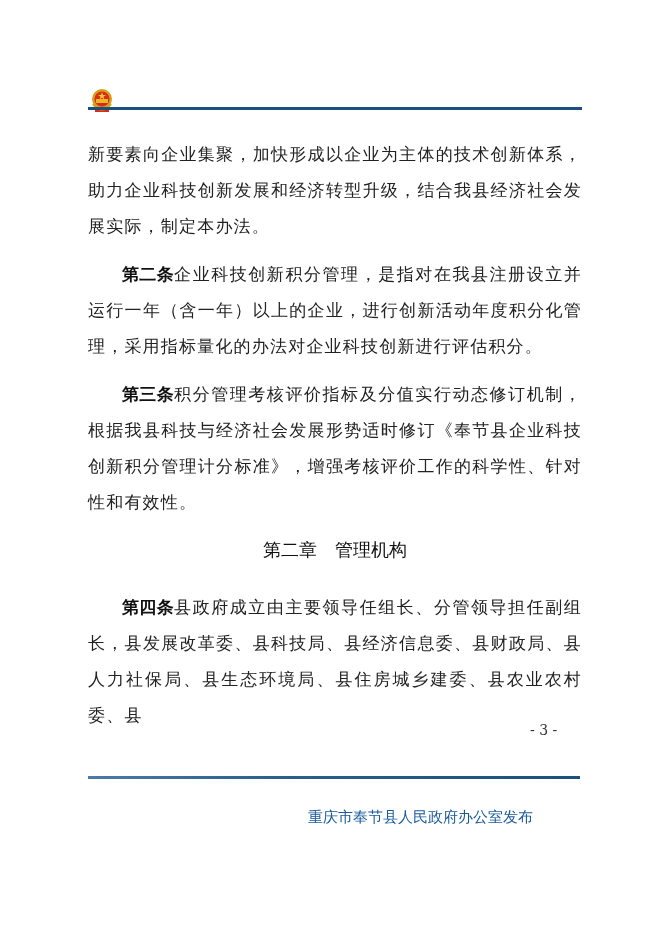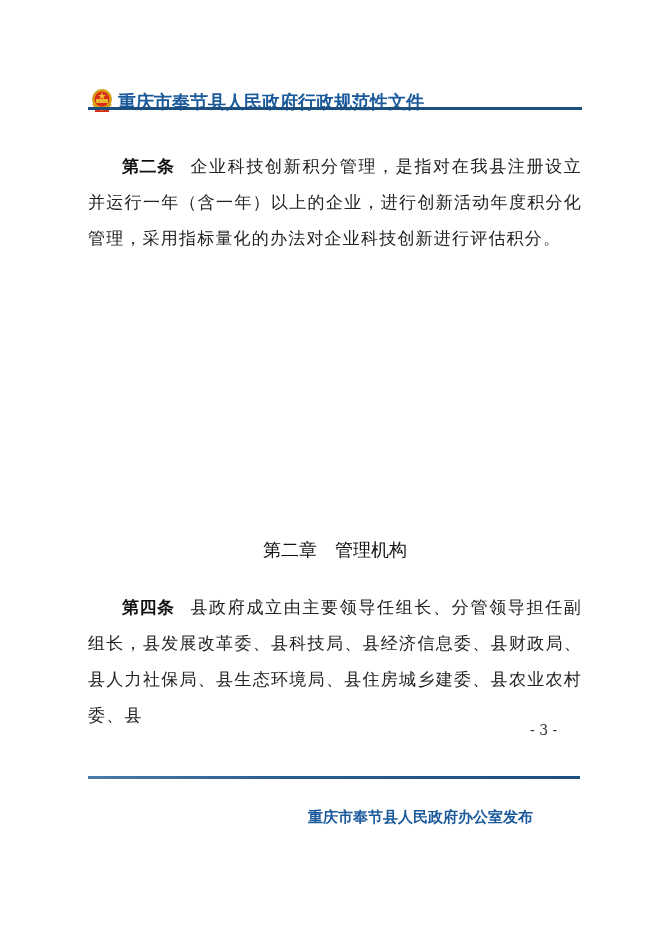--- a/index.html
+++ b/index.html
@@ -8,53 +8,58 @@
     .header { position: absolute; left: 88px; top: 86px; width: 494px; height: 30px; }
     .emblem { position: absolute; left: 2px; top: 2px; width: 24px; height: 26px; }
     .header-title { position: absolute; left: 30px; top: 4px; font-size: 18px; font-weight: bold;
                     color: #1a5a9a; letter-spacing: 0px; white-space: nowrap;
                     font-family: "DejaVu Serif", serif; }
     .header-line { position: absolute; left: 0; top: 21px; width: 494px; height: 3px; background: #1d4f7e; }
     .body { position: absolute; left: 88px; top: 136px; width: 494px; }
     .para { font-size: 17px; line-height: 36px; margin: 0; text-align: justify;
             font-family: "DejaVu Serif", serif; color: #222; letter-spacing: 1.2px; }
     .indent { text-indent: 34px; }
-    .article-label { font-weight: bold; font-family: "DejaVu Sans", sans-serif; letter-spacing: 0; margin-right: 16px; color: #111; }
+    .article-label { font-weight: bold; font-family: "DejaVu Sans", sans-serif; letter-spacing: 0; color: #111; }
     .gap { height: 12px; }
     .chapter { position: absolute; left: 88px; top: 538px; width: 494px; text-align: center;
                font-size: 18px; font-family: Liberation Mono, monospace; color: #111; letter-spacing: 0px; }
     .body2 { position: absolute; left: 88px; top: 589px; width: 494px; }
     .page-num { position: absolute; left: 530px; top: 722px; font-size: 14px; font-family: "DejaVu Serif", serif; color: #333; }
     .footer-line { position: absolute; left: 88px; top: 776px; width: 492px; height: 3px;
                    background: linear-gradient(90deg, #4a7aa8 0%, #2a5e8c 40%, #1d4f7e 100%); }
-    .footer-text { position: absolute; left: 308px; top: 808px; font-size: 15px; font-weight: bold;
+    .footer-text { position: absolute; left: 308px; top: 808px; font-size: 15px; font-weight: normal;
                    color: #1a5a9a; font-family: "DejaVu Serif", serif; white-space: nowrap; }
   </style>
 </head>
 <body>
 
 <div class="header">
   <svg class="emblem" viewBox="0 0 24 26">
     <circle cx="12" cy="11" r="10" fill="#d4a017"></circle>
     <circle cx="12" cy="11" r="7.5" fill="#d92a1c"></circle>
     <rect x="6" y="11" width="12" height="4" fill="#e8b82a"></rect>
     <polygon points="12,4 13,7 16,7 13.5,8.8 14.5,11.5 12,9.8 9.5,11.5 10.5,8.8 8,7 11,7" fill="#f2c230"></polygon>
     <rect x="5" y="20" width="14" height="4" fill="#d92a1c"></rect>
     <path d="M3 16 Q12 27 21 16" stroke="#d4a017" stroke-width="2" fill="none"></path>
   </svg>
-  <div class="header-title">重庆市奉节县人民政府行政规范性文件</div>
   <div class="header-line"></div>
 </div>
 
 <div class="body">
+  <p class="para">
+    <span>新要素向企业集聚，加快形成以企业为主体的技术创新体系，助力企业科技创新发展和经济转型升级，结合我县经济社会发展实际，制定本办法。</span>
+  </p>
   <div class="gap"></div>
   <p class="para indent">
     <span class="article-label">第二条</span><span>企业科技创新积分管理，是指对在我县注册设立并运行一年（含一年）以上的企业，进行创新活动年度积分化管理，采用指标量化的办法对企业科技创新进行评估积分。</span>
   </p>
   <div class="gap"></div>
+  <p class="para indent">
+    <span class="article-label">第三条</span><span>积分管理考核评价指标及分值实行动态修订机制，根据我县科技与经济社会发展形势适时修订《奉节县企业科技创新积分管理计分标准》，增强考核评价工作的科学性、针对性和有效性。</span>
+  </p>
 </div>
 
 <div class="chapter">第二章　管理机构</div>
 
 <div class="body2">
   <p class="para indent">
     <span class="article-label">第四条</span><span>县政府成立由主要领导任组长、分管领导担任副组长，县发展改革委、县科技局、县经济信息委、县财政局、县人力社保局、县生态环境局、县住房城乡建委、县农业农村委、县</span>
   </p>
 </div>
 

